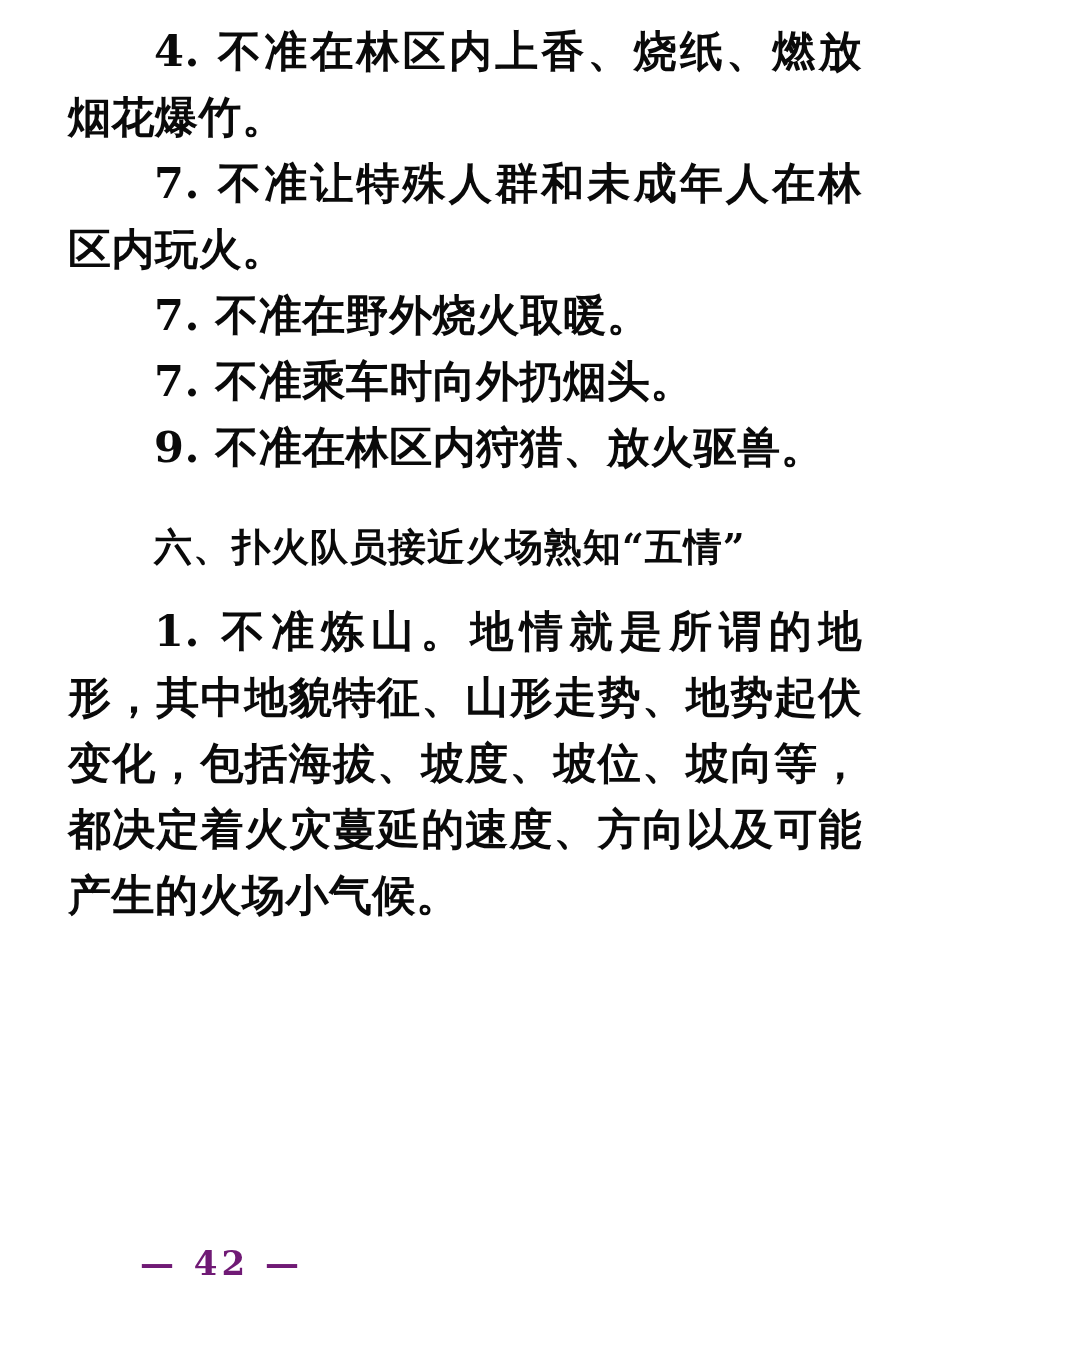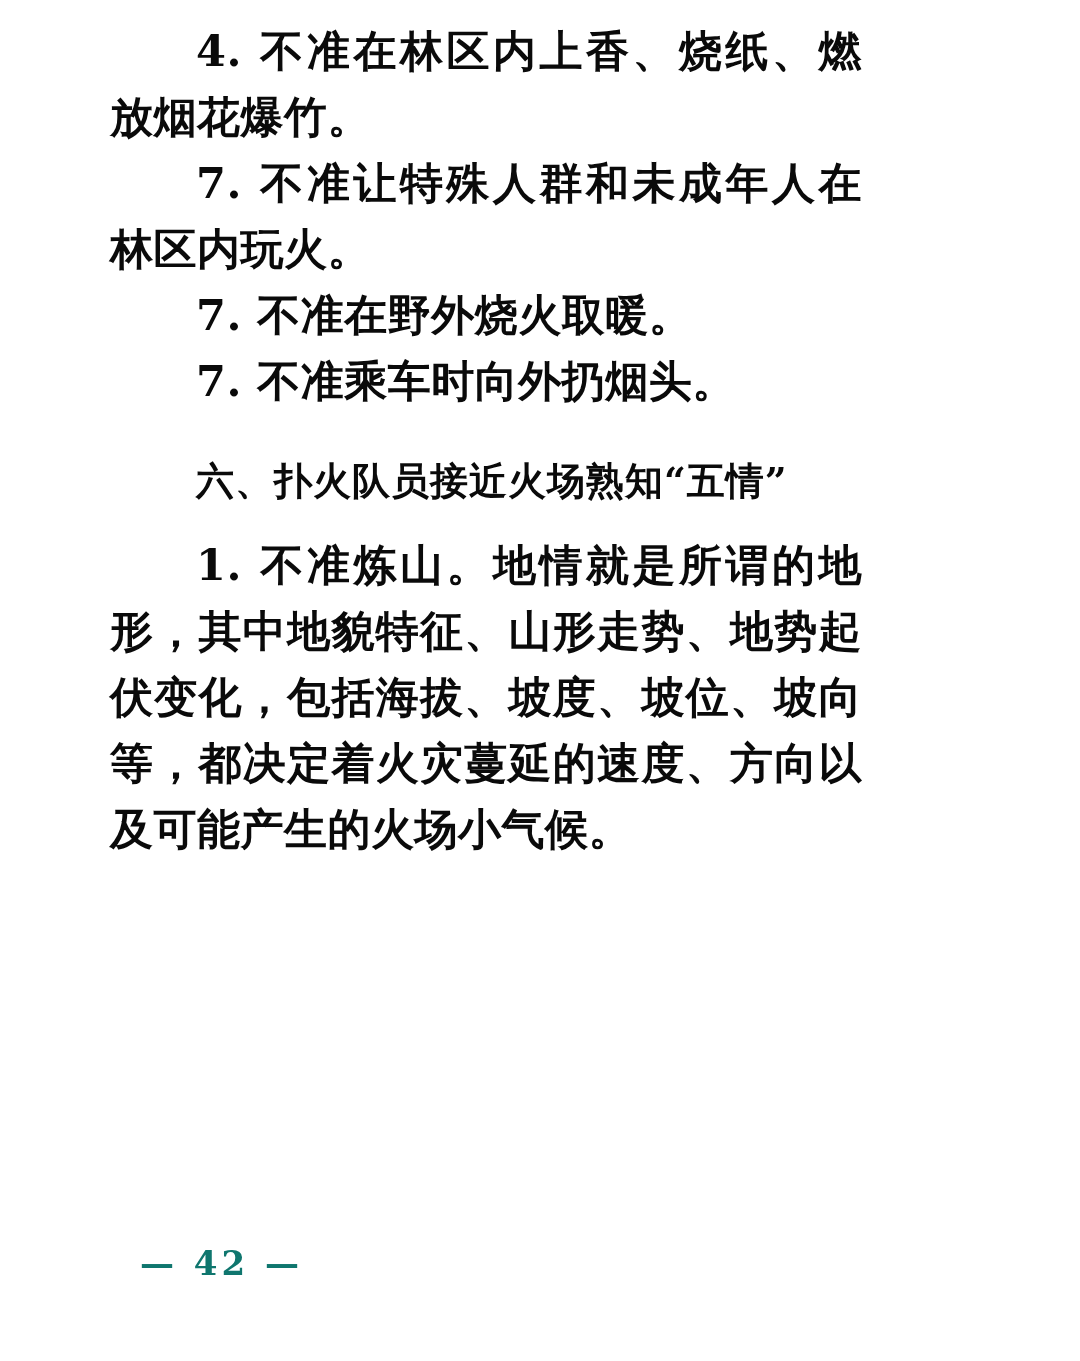--- a/index.html
+++ b/index.html
@@ -13,21 +13,21 @@
     position: relative;
     font-family: "DejaVu Serif", "Liberation Serif", serif;
     color: #0a0a0a;
     overflow: hidden;
   }
   .page {
     position: relative;
     width: 1002px;
     height: 1361px;
     box-sizing: border-box;
-    padding: 18px 140px 0 110px;
+    padding: 18px 140px 0 68px;
   }
   .para {
     font-size: 43px;
     line-height: 66px;
     letter-spacing: 0.5px;
     text-align: justify;
     text-justify: inter-ideograph;
     margin: 0 0 0 0;
     text-indent: 86px;
     font-weight: 600;
@@ -44,32 +44,33 @@
     font-weight: 800;
   }
   .spacer-sm { height: 10px; }
   .footer {
     position: absolute;
     left: 140px;
     bottom: 78px;
     font-size: 34px;
     letter-spacing: 4px;
     font-weight: 600;
-    color: #0f766e;
+    color: #701a75;
   }
 </style>
 </head>
 <body>
 
 <div class="page">
 
   <p class="para">4. 不准在林区内上香、烧纸、燃放烟花爆竹。</p>
   <p class="para">7. 不准让特殊人群和未成年人在林区内玩火。</p>
   <p class="para">7. 不准在野外烧火取暖。</p>
   <p class="para">7. 不准乘车时向外扔烟头。</p>
+  <p class="para">9. 不准在林区内狩猎、放火驱兽。</p>
 
   <h2 class="heading">六、扑火队员接近火场熟知“五情”</h2>
 
   <p class="para"><span>1.</span> <span class="lead">不准炼山</span><span>。地情就是所谓的地形，其中地貌特征、山形走势、地势起伏变化，包括海拔、坡度、坡位、坡向等，都决定着火灾蔓延的速度、方向以及可能产生的火场小气候。</span></p>
 
   <div class="spacer-sm"></div>
 
 
   <div class="footer">— 42 —</div>
 </div>

